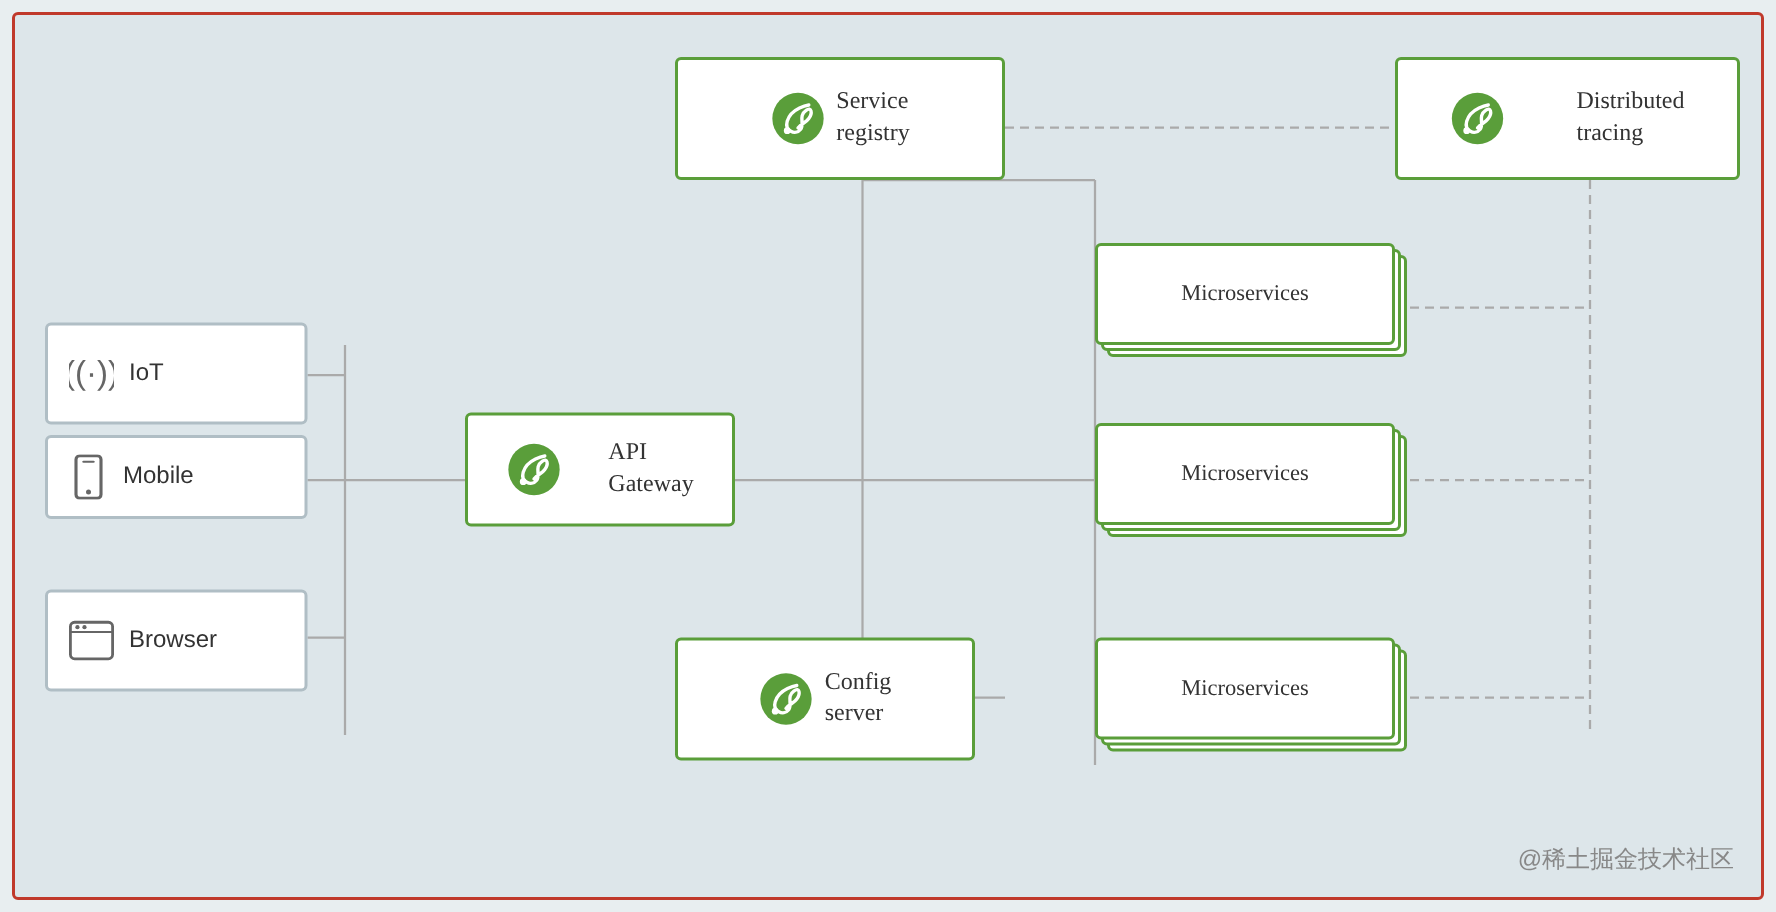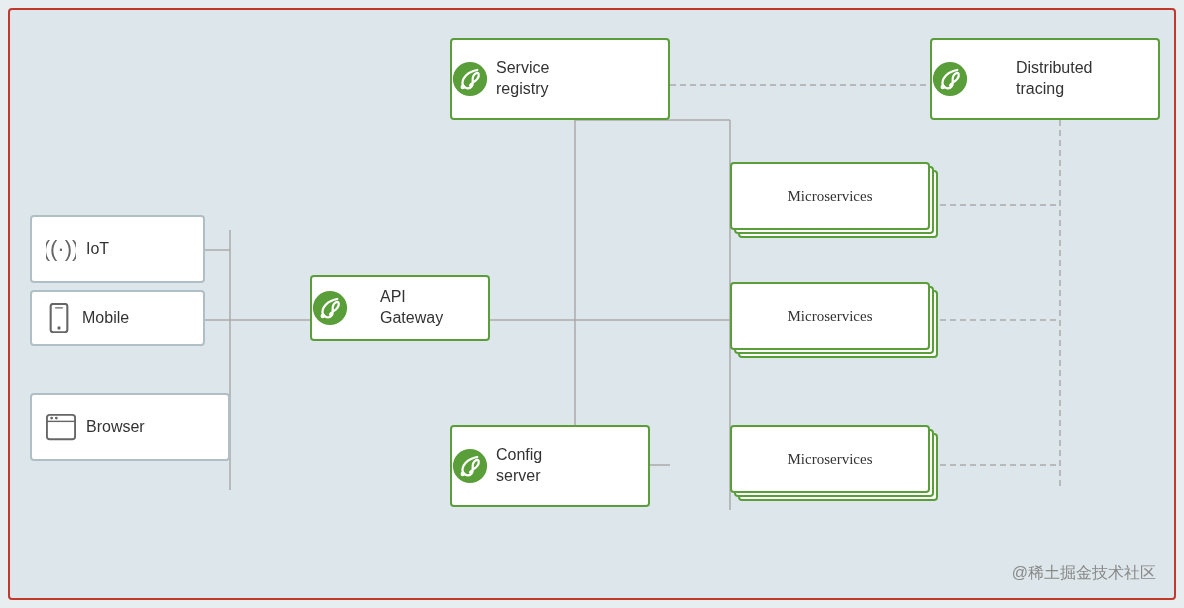--- a/index.html
+++ b/index.html
@@ -33,22 +33,23 @@
     }
 
     
     .box {
       position: absolute;
       background: #fff;
       border: 2px solid #5a9e3a;
       border-radius: 4px;
       display: flex;
       align-items: center;
-      justify-content: flex-start;
+      justify-content: center;
       gap: 8px;
+      font-family: Liberation Serif, serif;
     }
 
     .box-label {
       font-size: 16px;
       font-weight: 500;
       color: #333;
       line-height: 1.3;
     }
 
     
@@ -144,21 +145,21 @@
   <div class="box" style="left:920px; top:28px; width:230px; height:82px;gap:48px;">
     <svg class="spring-icon" viewBox="0 0 40 40">
       <circle cx="20" cy="20" r="19" fill="#5a9e3a"></circle>
       <path d="M28 10 C28 10 15 12 12 22 C10 29 18 33 22 28 C25 24 20 18 26 14 C30 11 31 16 28 20 C26 23 22 24 20 27" fill="none" stroke="white" stroke-width="2.5" stroke-linecap="round"></path>
       <circle cx="12" cy="29" r="2.5" fill="white"></circle>
     </svg>
     <span class="box-label" style="white-space:pre-line;">Distributed
 tracing</span>
   </div>
 
-  <div class="box" style="left:300px; top:265px; width:180px; height:66px;gap:32px;">
+  <div class="box" style="left:300px; top:265px; width:180px; height:76px;gap:32px;">
     <svg class="spring-icon" viewBox="0 0 40 40">
       <circle cx="20" cy="20" r="19" fill="#5a9e3a"></circle>
       <path d="M28 10 C28 10 15 12 12 22 C10 29 18 33 22 28 C25 24 20 18 26 14 C30 11 31 16 28 20 C26 23 22 24 20 27" fill="none" stroke="white" stroke-width="2.5" stroke-linecap="round"></path>
       <circle cx="12" cy="29" r="2.5" fill="white"></circle>
     </svg>
     <span class="box-label" style="white-space:pre-line;">API
 Gateway</span>
   </div>
 
   <div class="box" style="left:440px; top:415px; width:200px; height:82px;">
@@ -180,21 +181,21 @@
 
   <div class="client-box" style="left:20px; top:280px; width:175px; height:56px;">
     <svg width="26" height="30" viewBox="0 0 26 36">
       <rect x="3" y="1" width="20" height="34" rx="3" ry="3" fill="none" stroke="#666" stroke-width="2.5"></rect>
       <circle cx="13" cy="30" r="2" fill="#666"></circle>
       <rect x="8" y="5" width="10" height="1.5" rx="1" fill="#666"></rect>
     </svg>
     <span class="client-box-label">Mobile</span>
   </div>
 
-  <div class="client-box" style="left:20px; top:383px; width:200px; height:68px;">
+  <div class="client-box" style="left:20px; top:383px; width:175px; height:68px;">
     <svg width="30" height="28" viewBox="0 0 32 28">
       <rect x="1" y="1" width="30" height="26" rx="3" fill="none" stroke="#666" stroke-width="2"></rect>
       <line x1="1" y1="8" x2="31" y2="8" stroke="#666" stroke-width="1.5"></line>
       <circle cx="6" cy="4.5" r="1.5" fill="#666"></circle>
       <circle cx="11" cy="4.5" r="1.5" fill="#666"></circle>
     </svg>
     <span class="client-box-label">Browser</span>
   </div>
 
   <div class="ms-stack" style="left:720px; top:152px; width:200px; height:85px;">

